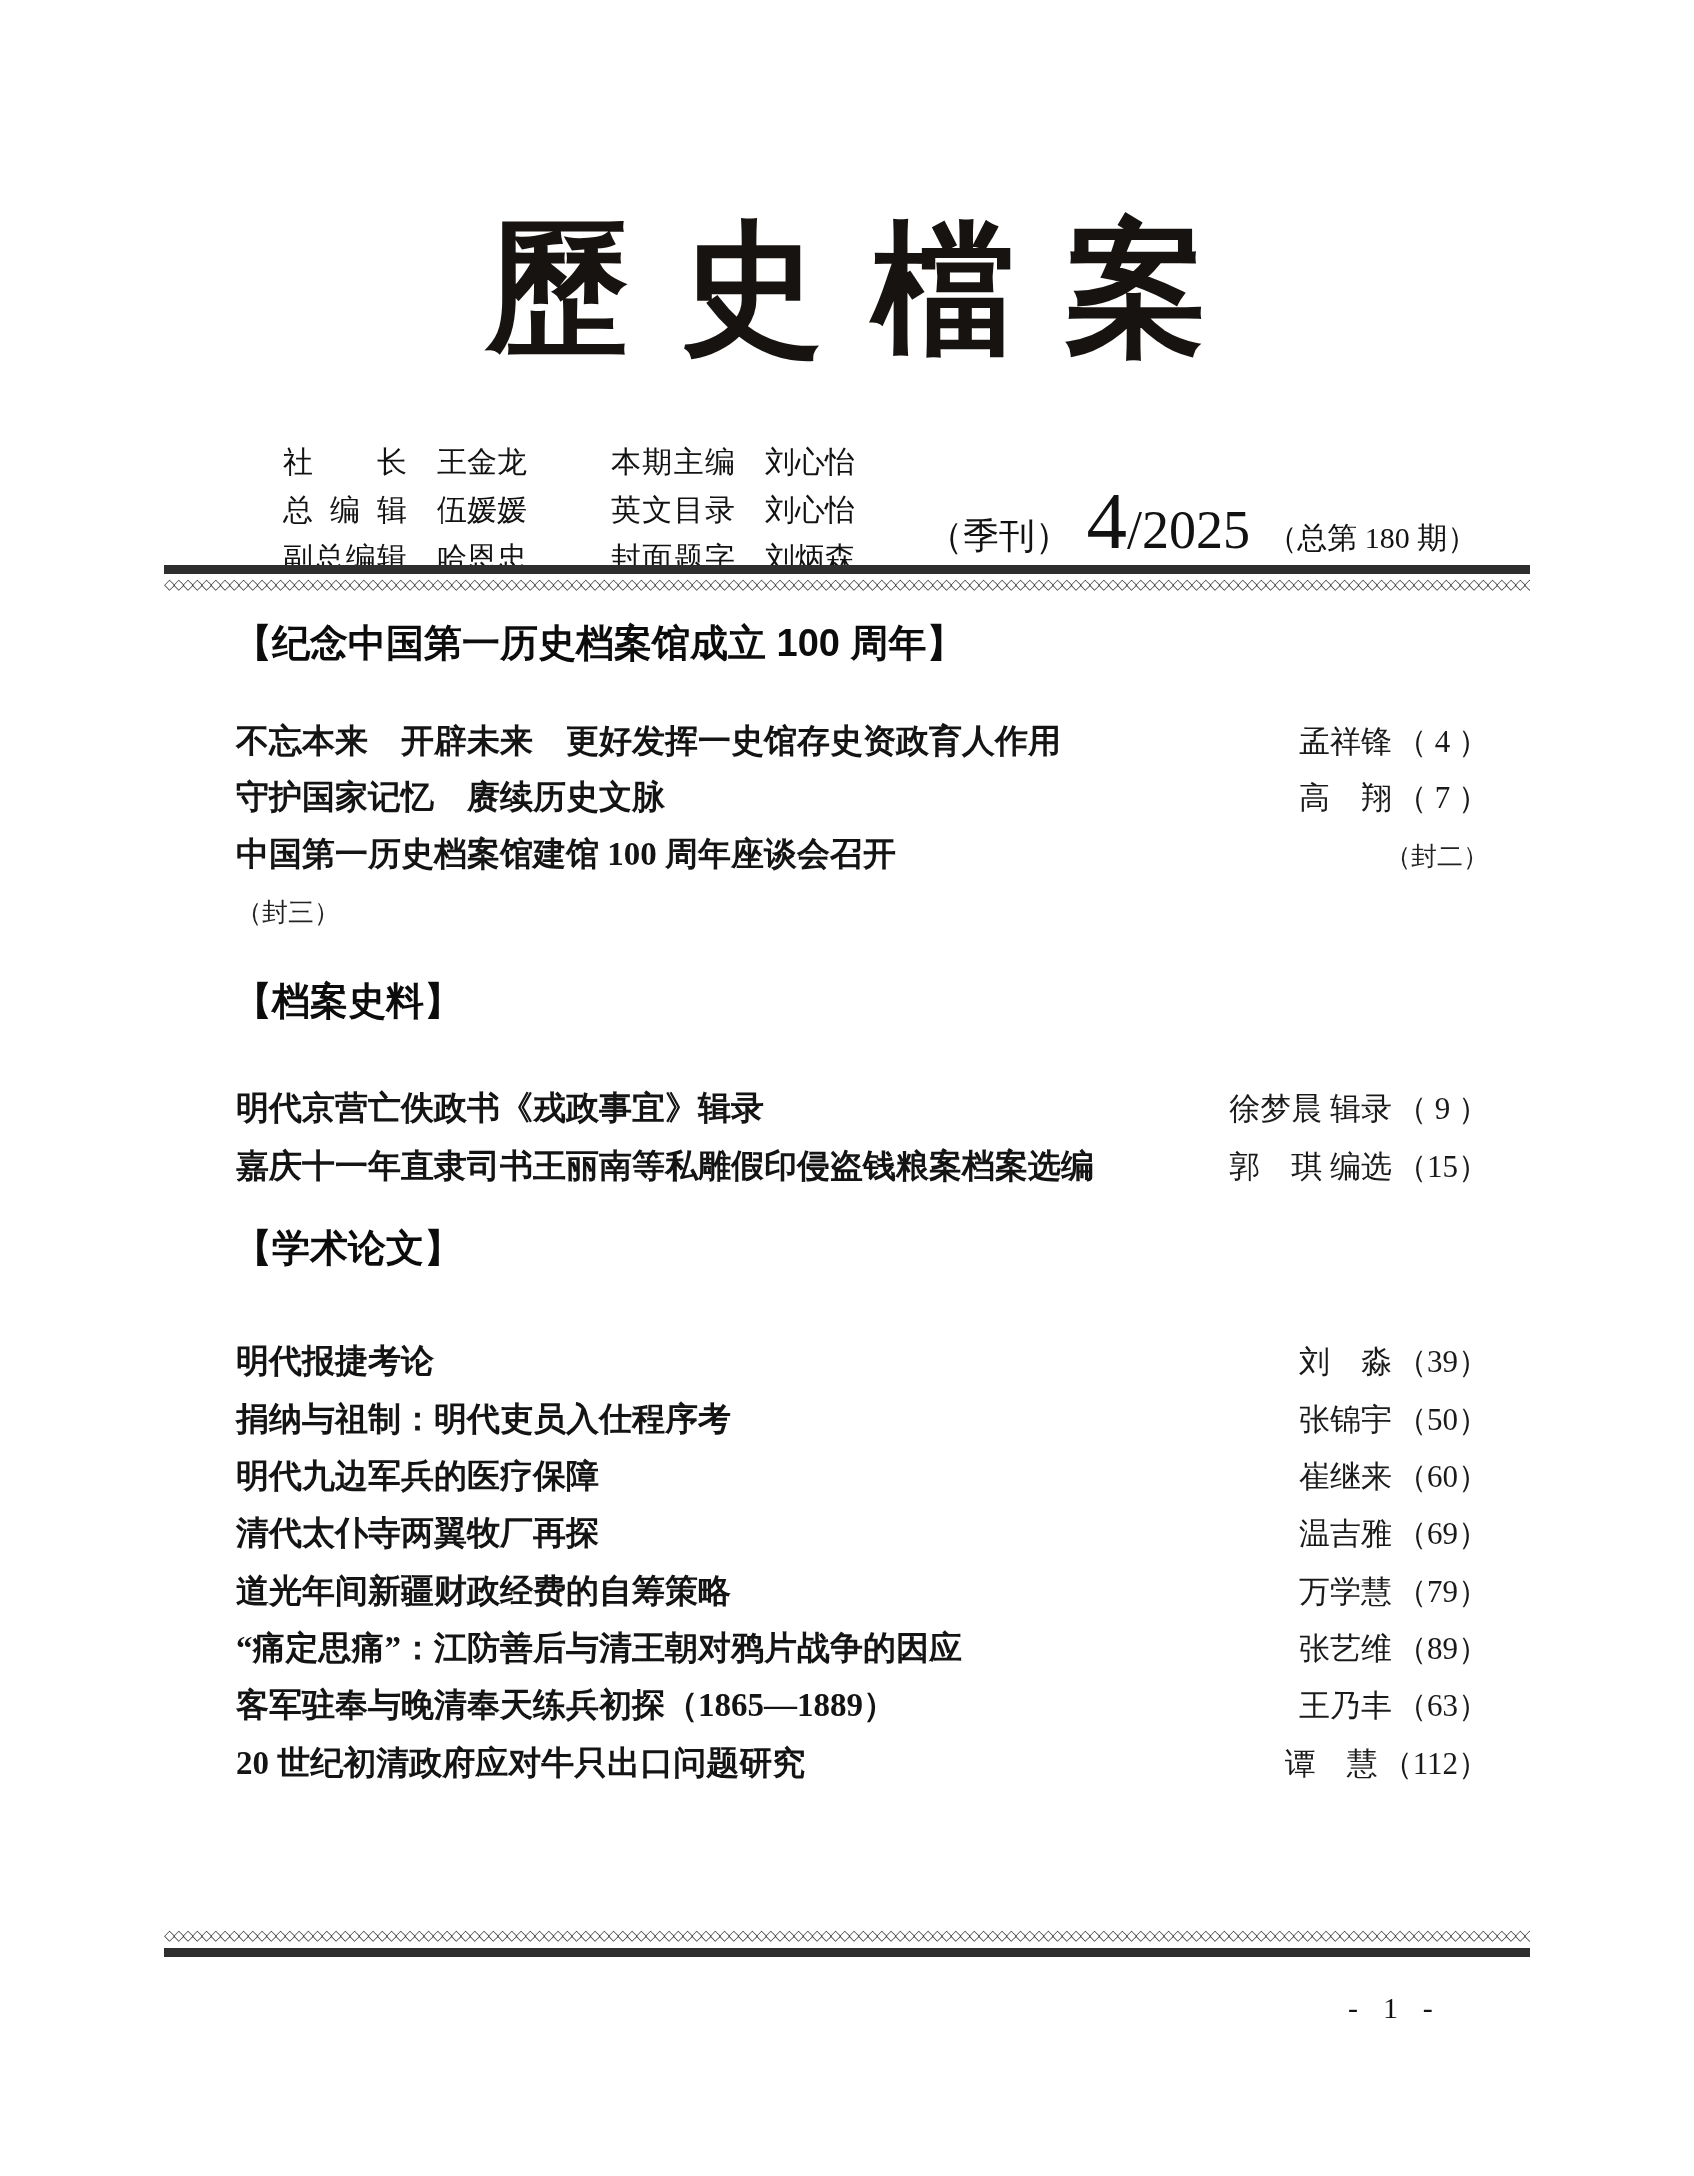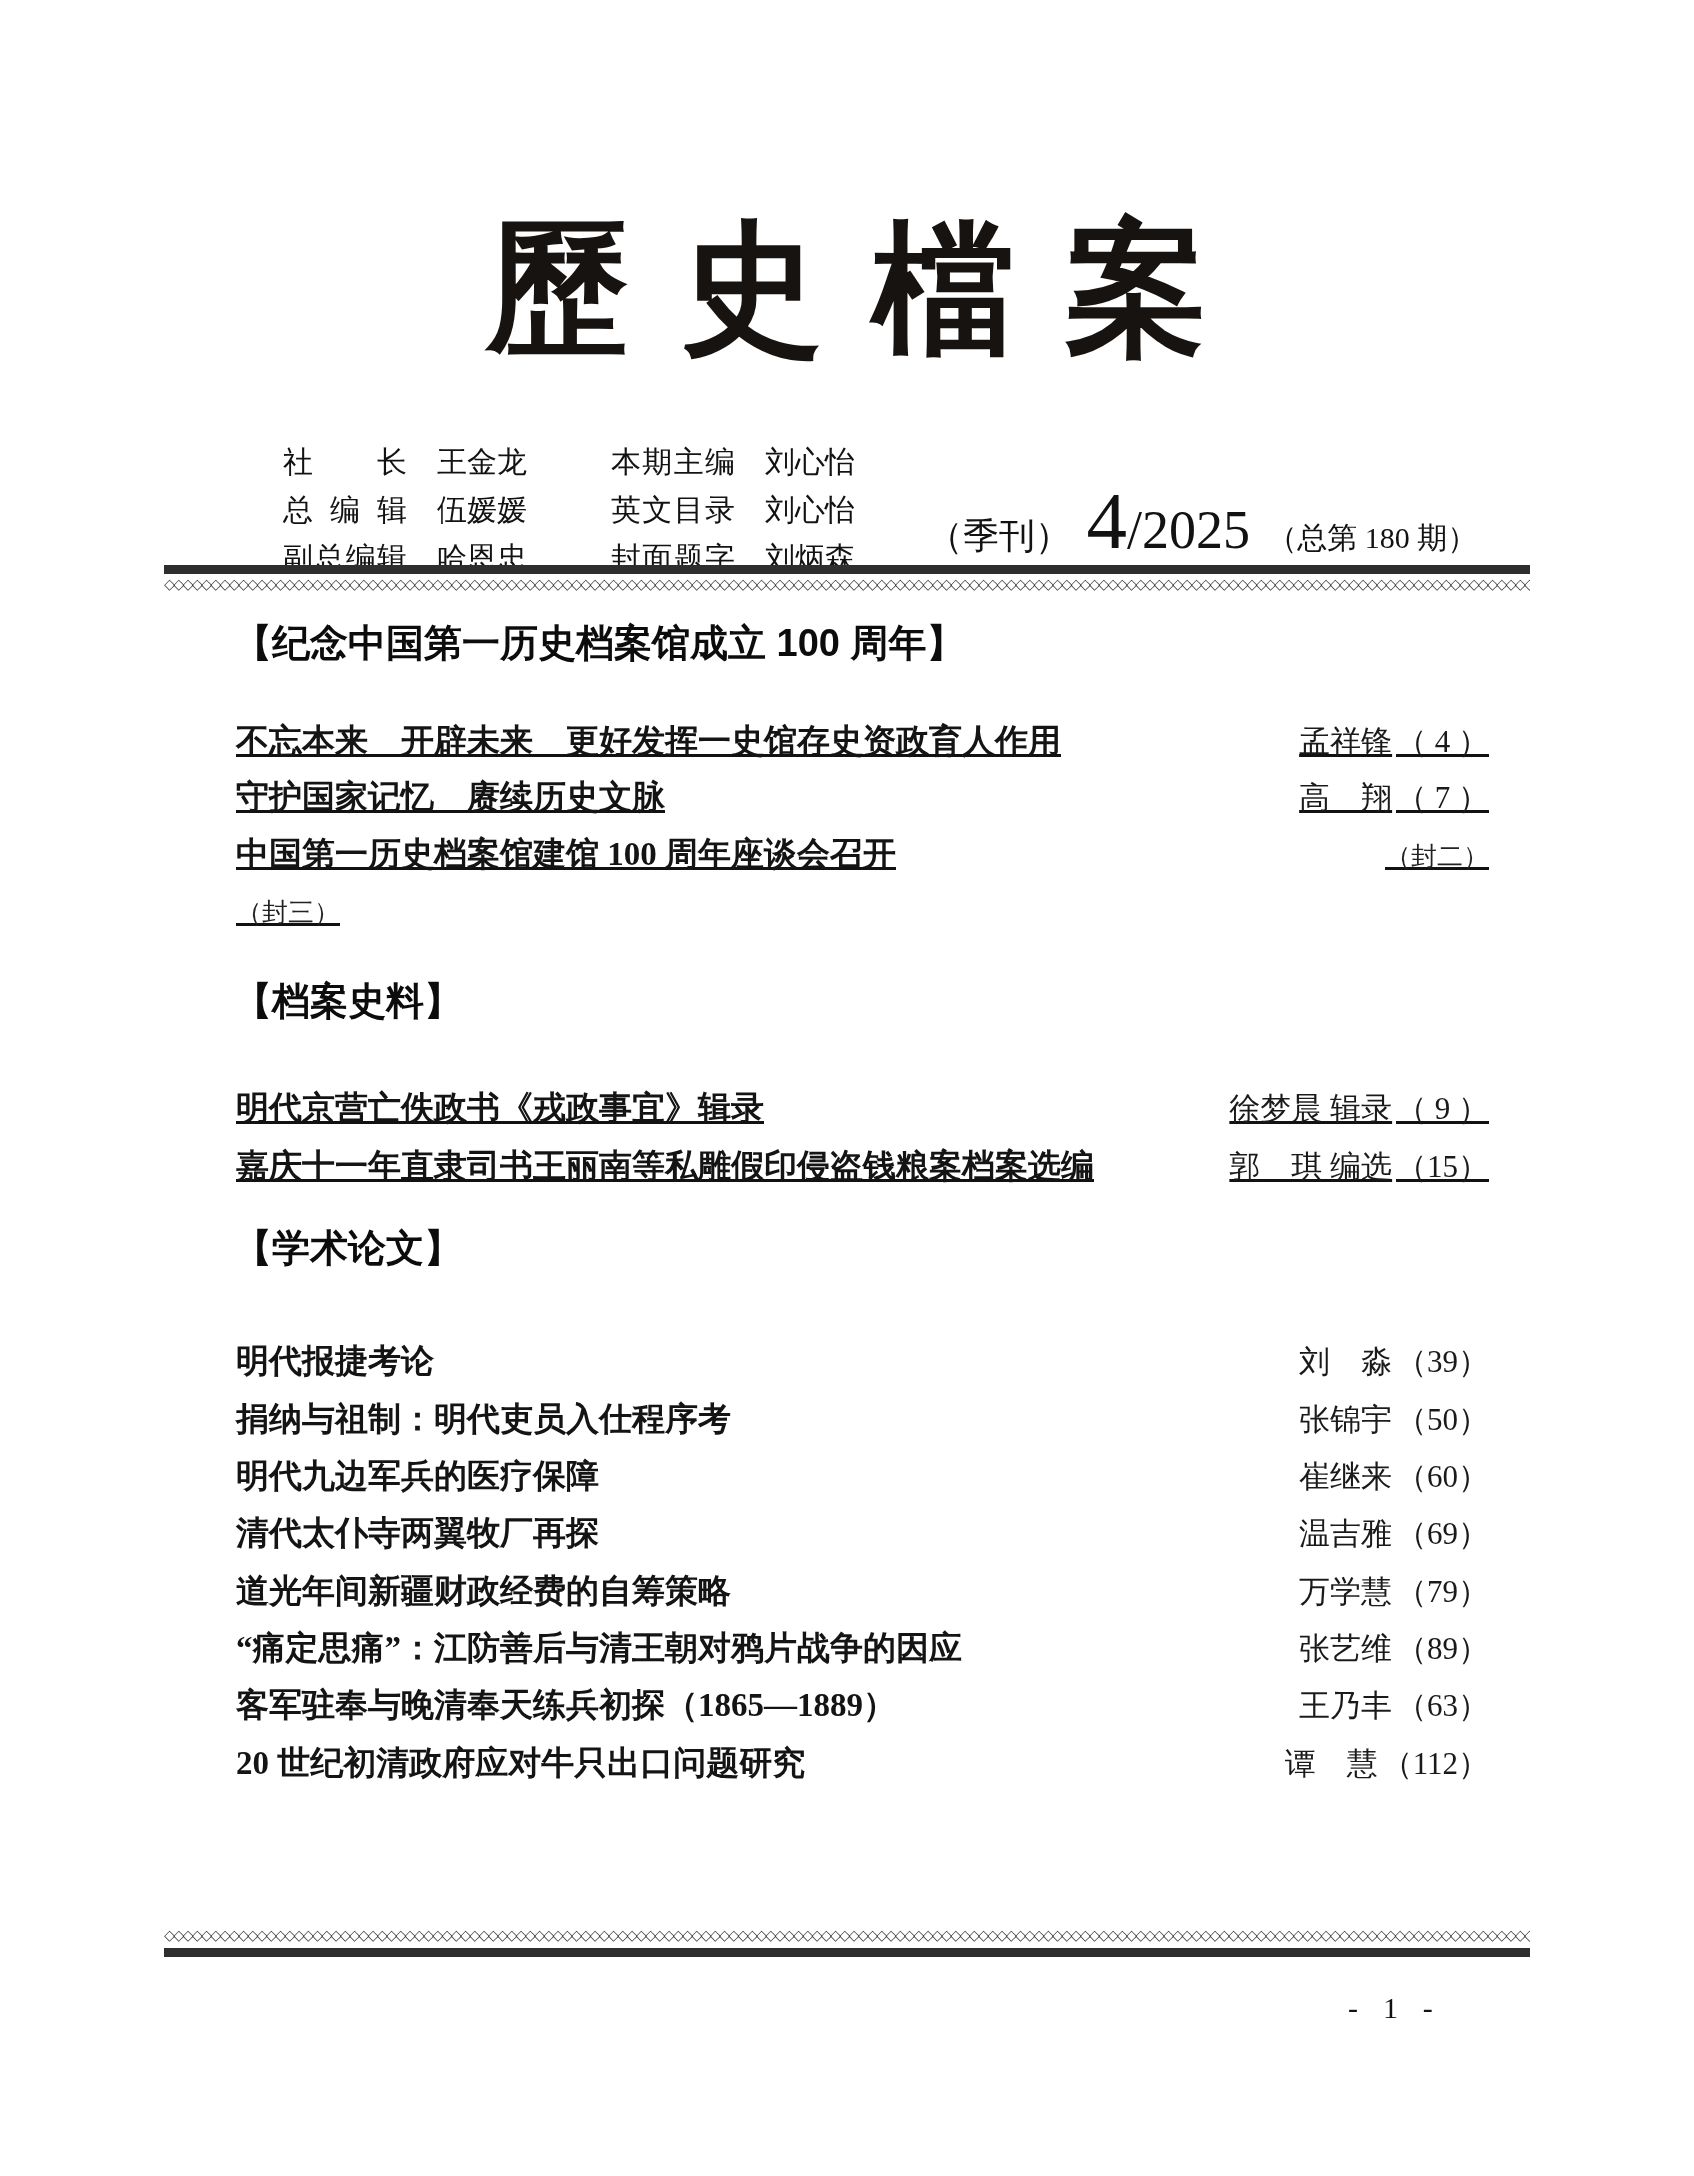--- a/index.html
+++ b/index.html
@@ -80,23 +80,23 @@
   .toc-title {
     font-family:"Liberation Serif", serif;
     font-weight:700; font-size:33px; color:#141414;
   }
   .toc-right { font-size:31px; font-weight:400; color:#1a1a1a; }
   .toc-author { margin-right:3.9px; }
   .toc-note { font-size:26px; color:#222;text-align:center; }
 
   
   #sec0 .sec-header { margin-bottom:54px; }
-  #sec0 .toc-row { margin-bottom:17.4px;text-decoration:underline; }
+  #sec0 .toc-row { margin-bottom:17.4px; }
   #sec1 .sec-header { margin-top:46px; margin-bottom:63px; }
-  #sec1 .toc-row { margin-bottom:19.3px;text-decoration:underline; }
+  #sec1 .toc-row { margin-bottom:19.3px; }
   #sec2 .sec-header { margin-top:37px; margin-bottom:69px; }
   #sec2 .toc-row { margin-bottom:18.3px; }
 
   
   .page-num {
     position:absolute; top:1991px; left:1348px;
     font-size:30px; letter-spacing:8.7px; white-space:nowrap;
   }
 </style>
 </head>

